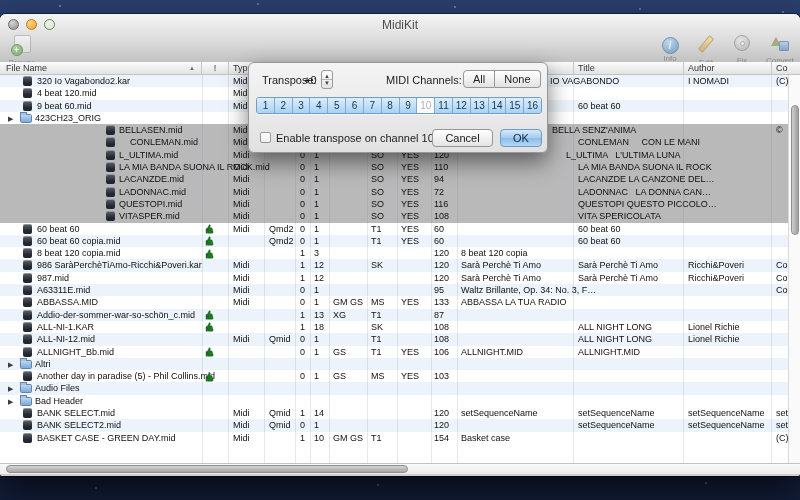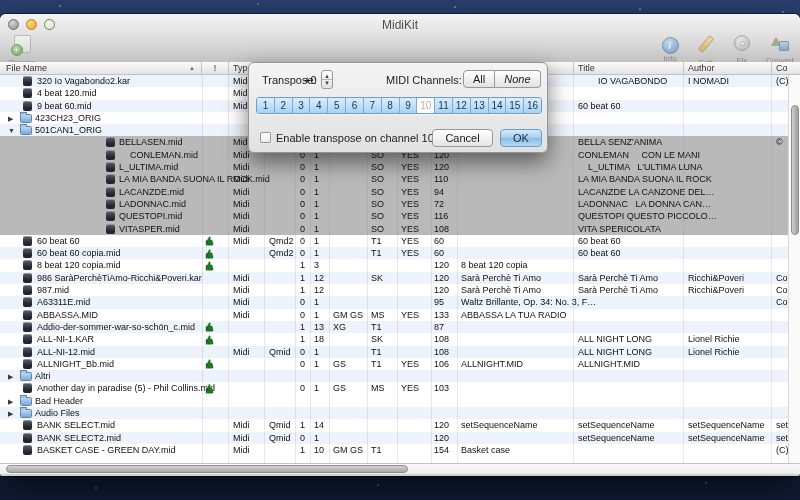--- a/index.html
+++ b/index.html
@@ -123,21 +123,21 @@
     background:linear-gradient(#ffffff,#e3e3e3);border:1px solid #9a9a9a;border-radius:3px;box-sizing:border-box;}
   .stepper i{position:absolute;left:0;width:100%;text-align:center;font-style:normal;
     font-size:6px;color:#444;line-height:6px;}
   .stepper .up{top:2px;}.stepper .dn{bottom:2px;}
   .stepper::after{content:"";position:absolute;left:0;top:8px;width:100%;height:1px;background:#b5b5b5;}
   .d-chanlbl{left:137px;top:11px;}
   .seg{position:absolute;left:214px;top:7px;height:18px;display:flex;}
   .segbtn{height:18px;line-height:16px;font-size:11px;color:#222;text-align:center;box-sizing:border-box;
     background:linear-gradient(#ffffff,#e2e2e2);border:1px solid #989898;padding:0 9px;}
   .segbtn.first{border-radius:4px 0 0 4px;}
-  .segbtn.last{border-radius:0 4px 4px 0;border-left:none;font-style:italic;}
+  .segbtn.last{border-radius:0 4px 4px 0;border-left:none;}
   .chstrip{position:absolute;left:7px;top:34px;width:286px;height:17px;display:flex;
     border:1px solid #6d9cc4;border-radius:3px;box-sizing:border-box;overflow:hidden;
     box-shadow:0 1px 0 rgba(255,255,255,.6);}
   .ch{flex:1;display:flex;align-items:center;justify-content:center;font-size:10px;color:#16344f;
     background:linear-gradient(#dbeefc,#a9d2f3);border-right:1px solid #7fa9cd;box-sizing:border-box;}
   .ch:last-child{border-right:none;}
   .ch.off{background:#fcfcfc;color:#b4b4b4;}
   .ckbox{position:absolute;left:11px;top:69px;width:11px;height:11px;box-sizing:border-box;
     background:linear-gradient(#ffffff,#ededed);border:1px solid #979797;border-radius:2px;}
   .cklbl{position:absolute;left:27px;top:69px;font-size:11px;}
@@ -197,50 +197,45 @@
   <div class="hsep" style="left:228px"></div>
   <div class="hsep" style="left:573px"></div>
   <div class="hsep" style="left:683px"></div>
   <div class="hsep" style="left:771px"></div>
 
   <div class="rows" id="rows">
       <div class="row zeb">
         <span class="ficon" style="left:23px"></span>
         <span style="left:37px">320 Io Vagabondo2.kar</span>
         <span class="cell" style="left:233px">Midi</span>
-        <span class="cell" style="left:598px">IO VAGABONDO</span>
+        <span class="cell" style="left:550px">IO VAGABONDO</span>
         <span class="cell" style="left:688px">I NOMADI</span>
         <span class="cell" style="left:776px">(C)</span>
       </div>
       <div class="row ">
         <span class="ficon" style="left:23px"></span>
         <span style="left:37px">4 beat 120.mid</span>
         <span class="cell" style="left:233px">Midi</span>
       </div>
       <div class="row zeb">
         <span class="ficon" style="left:23px"></span>
         <span style="left:37px">9 beat 60.mid</span>
         <span class="cell" style="left:233px">Midi</span>
         <span class="cell" style="left:578px">60 beat 60</span>
       </div>
       <div class="row ">
         <span class="tri" style="left:8px">▶</span>
         <span class="dicon" style="left:20px"></span>
         <span style="left:35px">423CH23_ORIG</span>
       </div>
-      <div class="row zeb">
-        <span class="tri" style="left:8px">▼</span>
-        <span class="dicon" style="left:20px"></span>
-        <span style="left:35px">501CAN1_ORIG</span>
-      </div>
       <div class="row sel">
         <span class="ficon" style="left:106px"></span>
         <span style="left:119px">BELLASEN.mid</span>
         <span class="cell" style="left:233px">Midi</span>
-        <span class="cell" style="left:578px">BELLA SENZ'ANIMA</span>
+        <span class="cell" style="left:552px">BELLA SENZ'ANIMA</span>
         <span class="cell" style="left:776px">©</span>
       </div>
       <div class="row sel">
         <span class="ficon" style="left:106px"></span>
         <span style="left:130px">CONLEMAN.mid</span>
         <span class="cell" style="left:233px">Midi</span>
         <span class="cell" style="left:300px">0</span>
         <span class="cell" style="left:314px">1</span>
         <span class="cell" style="left:371px">SO</span>
         <span class="cell" style="left:401px">YES</span>
@@ -249,21 +244,21 @@
       </div>
       <div class="row sel">
         <span class="ficon" style="left:106px"></span>
         <span style="left:119px">L_ULTIMA.mid</span>
         <span class="cell" style="left:233px">Midi</span>
         <span class="cell" style="left:300px">0</span>
         <span class="cell" style="left:314px">1</span>
         <span class="cell" style="left:371px">SO</span>
         <span class="cell" style="left:401px">YES</span>
         <span class="cell" style="left:434px">120</span>
-        <span class="cell" style="left:588px">L_ULTIMA   L'ULTIMA LUNA</span>
+        <span class="cell" style="left:566px">L_ULTIMA   L'ULTIMA LUNA</span>
       </div>
       <div class="row sel">
         <span class="ficon" style="left:106px"></span>
         <span style="left:119px">LA MIA BANDA SUONA IL ROCK.mid</span>
         <span class="cell" style="left:233px">Midi</span>
         <span class="cell" style="left:300px">0</span>
         <span class="cell" style="left:314px">1</span>
         <span class="cell" style="left:371px">SO</span>
         <span class="cell" style="left:401px">YES</span>
         <span class="cell" style="left:434px">110</span>
@@ -463,29 +458,29 @@
         <span class="flagicon" style="left:205px"><svg width="10" height="10" viewBox="0 0 10 10">
             <path d="M1 4.6h1.6V9.2H1zM3.1 9.2h3.9c.8 0 1.3-.5 1.1-1.2L7.2 4.6C7 4 6.6 3.7 5.9 3.7H4.8l.5-1.9C5.5.9 4.6.4 4.1 1.1L2.8 3.4l-.5 1.2z" fill="#1d7a24" stroke="#0d4d12" stroke-width="0.4"></path>
           </svg></span>
         <span class="cell" style="left:300px">0</span>
         <span class="cell" style="left:314px">1</span>
         <span class="cell" style="left:333px">GS</span>
         <span class="cell" style="left:371px">MS</span>
         <span class="cell" style="left:401px">YES</span>
         <span class="cell" style="left:434px">103</span>
       </div>
+      <div class="row zeb">
+        <span class="tri" style="left:8px">▶</span>
+        <span class="dicon" style="left:20px"></span>
+        <span style="left:35px">Audio Files</span>
+      </div>
       <div class="row ">
         <span class="tri" style="left:8px">▶</span>
         <span class="dicon" style="left:20px"></span>
         <span style="left:35px">Bad Header</span>
-      </div>
-      <div class="row zeb">
-        <span class="tri" style="left:8px">▶</span>
-        <span class="dicon" style="left:20px"></span>
-        <span style="left:35px">Audio Files</span>
       </div>
       <div class="row ">
         <span class="ficon" style="left:23px"></span>
         <span style="left:37px">BANK SELECT.mid</span>
         <span class="cell" style="left:233px">Midi</span>
         <span class="cell" style="left:269px">Qmid</span>
         <span class="cell" style="left:300px">1</span>
         <span class="cell" style="left:314px">14</span>
         <span class="cell" style="left:434px">120</span>
         <span class="cell" style="left:461px">setSequenceName</span>

